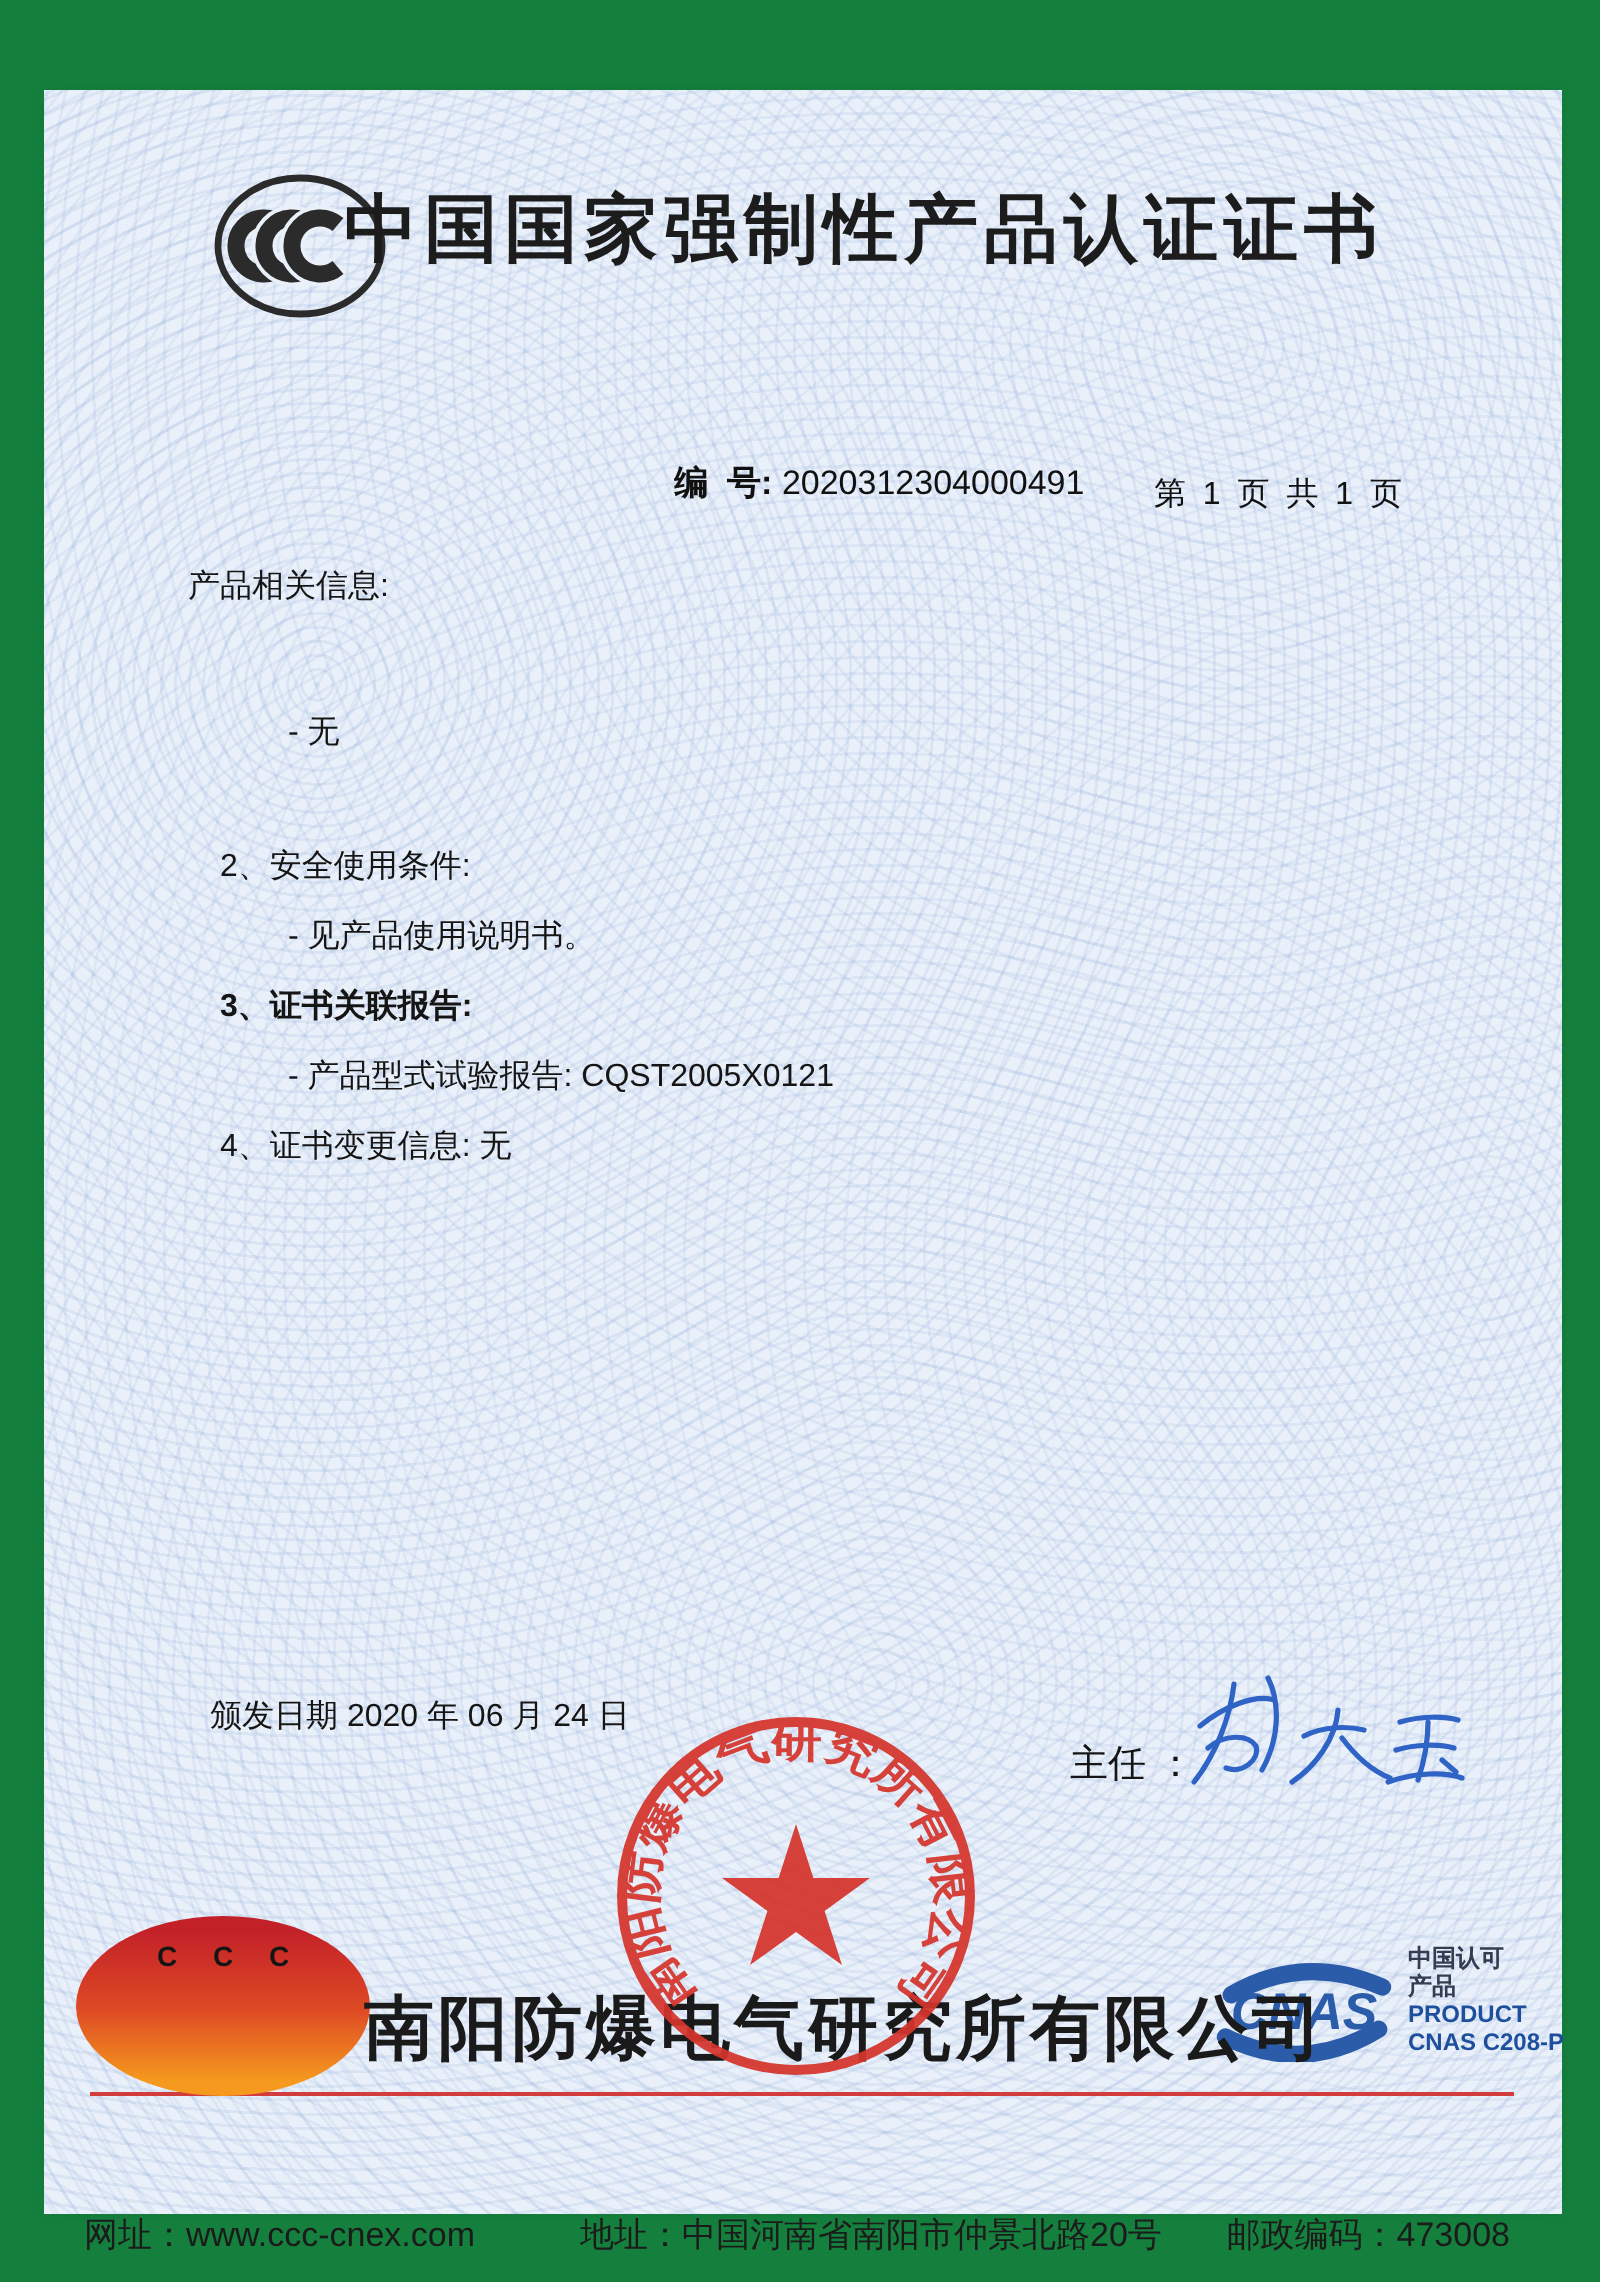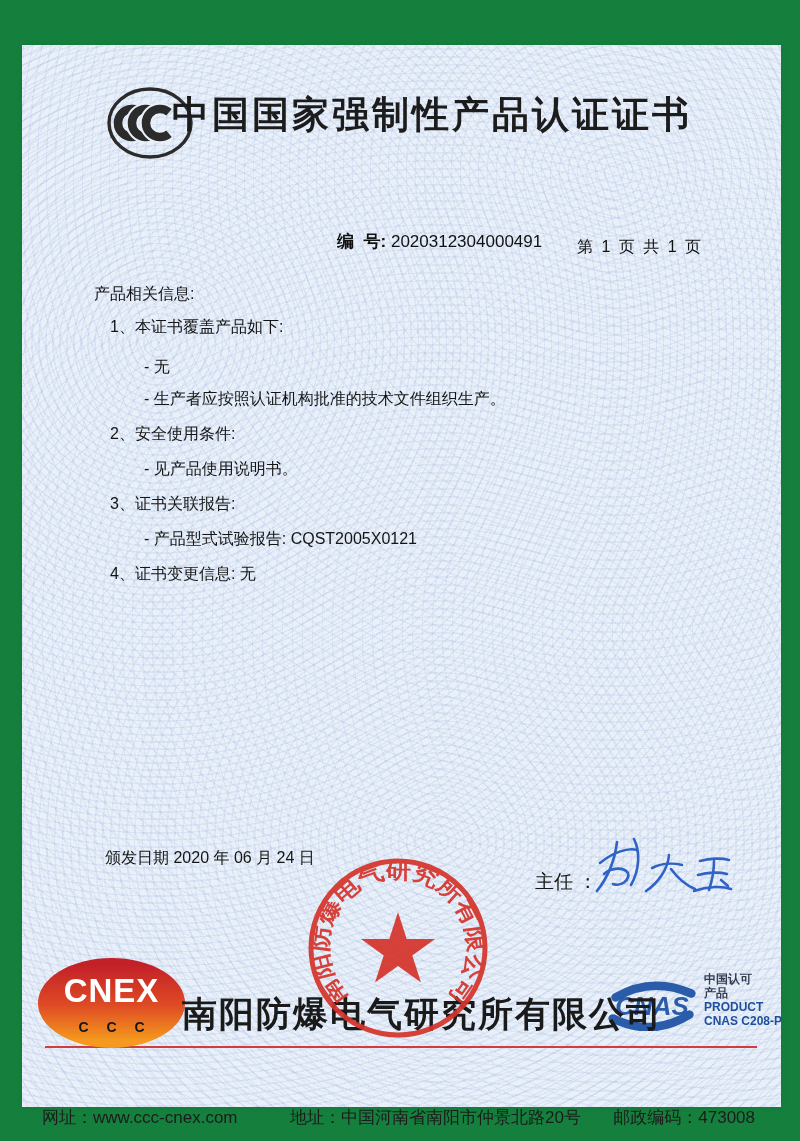--- a/index.html
+++ b/index.html
@@ -39,21 +39,21 @@
   
   .body-block{left:72px;top:238px;width:620px;height:320px;color:#151515;}
   .bline{position:absolute;font-size:16px;line-height:22px;white-space:pre;}
   .bline.bold{font-weight:normal;}
   .l0{top:0;left:0;}
   .l1{top:33px;left:16px;}
   .l2{top:73px;left:50px;}
   .l3{top:105px;left:50px;}
   .l4{top:140px;left:16px;}
   .l5{top:175px;left:50px;}
-  .l6{top:210px;left:16px;}
+  .l6{top:210px;left:16px;font-weight:bold;}
   .l7{top:245px;left:50px;}
   .l8{top:280px;left:16px;}
 
   
   .issue-date{left:83px;top:803px;font-size:16px;color:#151515;white-space:pre;}
   .director-label{left:513px;top:824px;font-size:19px;color:#151515;white-space:pre;}
   .signature{left:560px;top:788px;width:160px;height:70px;}
   .stamp{left:281px;top:808px;width:190px;height:190px;opacity:.93;z-index:6;}
 
   
@@ -100,23 +100,21 @@
     </div>
 
     <div class="abs serial-row">
       <span class="serial-label">编  号:</span><span> 2020312304000491</span>
     </div>
 
     <div class="abs page-indicator">第 1 页 共 1 页</div>
 
     <div class="abs body-block">
       <div class="bline bold l0">产品相关信息:</div>
-      <div class="bline l1">1、本证书覆盖产品如下:</div>
       <div class="bline l2">- 无</div>
-      <div class="bline l3">- 生产者应按照认证机构批准的技术文件组织生产。</div>
       <div class="bline l4">2、安全使用条件:</div>
       <div class="bline l5">- 见产品使用说明书。</div>
       <div class="bline l6">3、证书关联报告:</div>
       <div class="bline l7">- 产品型式试验报告: CQST2005X0121</div>
       <div class="bline l8">4、证书变更信息: 无</div>
     </div>
 
     <div class="abs issue-date">颁发日期 2020 年 06 月 24 日</div>
     <div class="abs director-label">主任 ：</div>
 
@@ -142,21 +140,20 @@
       <polygon points="95,59 103.7,86 132,86 109.3,102.5 118,129.5 95,113 72,129.5 80.7,102.5 58,86 86.3,86" fill="#d5342c"></polygon>
       <defs>
         <path id="stampArc" d="M45.5 144.5 A 70 70 0 1 1 144.5 144.5" fill="none"></path>
       </defs>
       <text font-size="22" font-weight="bold" fill="#d5342c" letter-spacing="0">
         <textPath href="#stampArc" startOffset="0" textLength="330" lengthAdjust="spacingAndGlyphs">南阳防爆电气研究所有限公司</textPath>
       </text>
     </svg>
 
     <div class="abs cnex-logo">
-      <span class="cnex-text">CNEX</span>
       <span class="cnex-sub">C C C</span>
     </div>
 
     <div class="abs company-name">南阳防爆电气研究所有限公司</div>
 
     <svg class="abs cnas-logo" viewBox="0 0 96 52">
       <path d="M10 17 Q48 -5 89 13" fill="none" stroke="#2a5caa" stroke-width="9" stroke-linecap="round"></path>
       <path d="M7 39 Q48 59 87 35" fill="none" stroke="#2a5caa" stroke-width="9" stroke-linecap="round"></path>
       <text x="48" y="35" text-anchor="middle" font-size="27" font-weight="bold" font-style="italic" fill="#2a5caa">CNAS</text>
     </svg>

